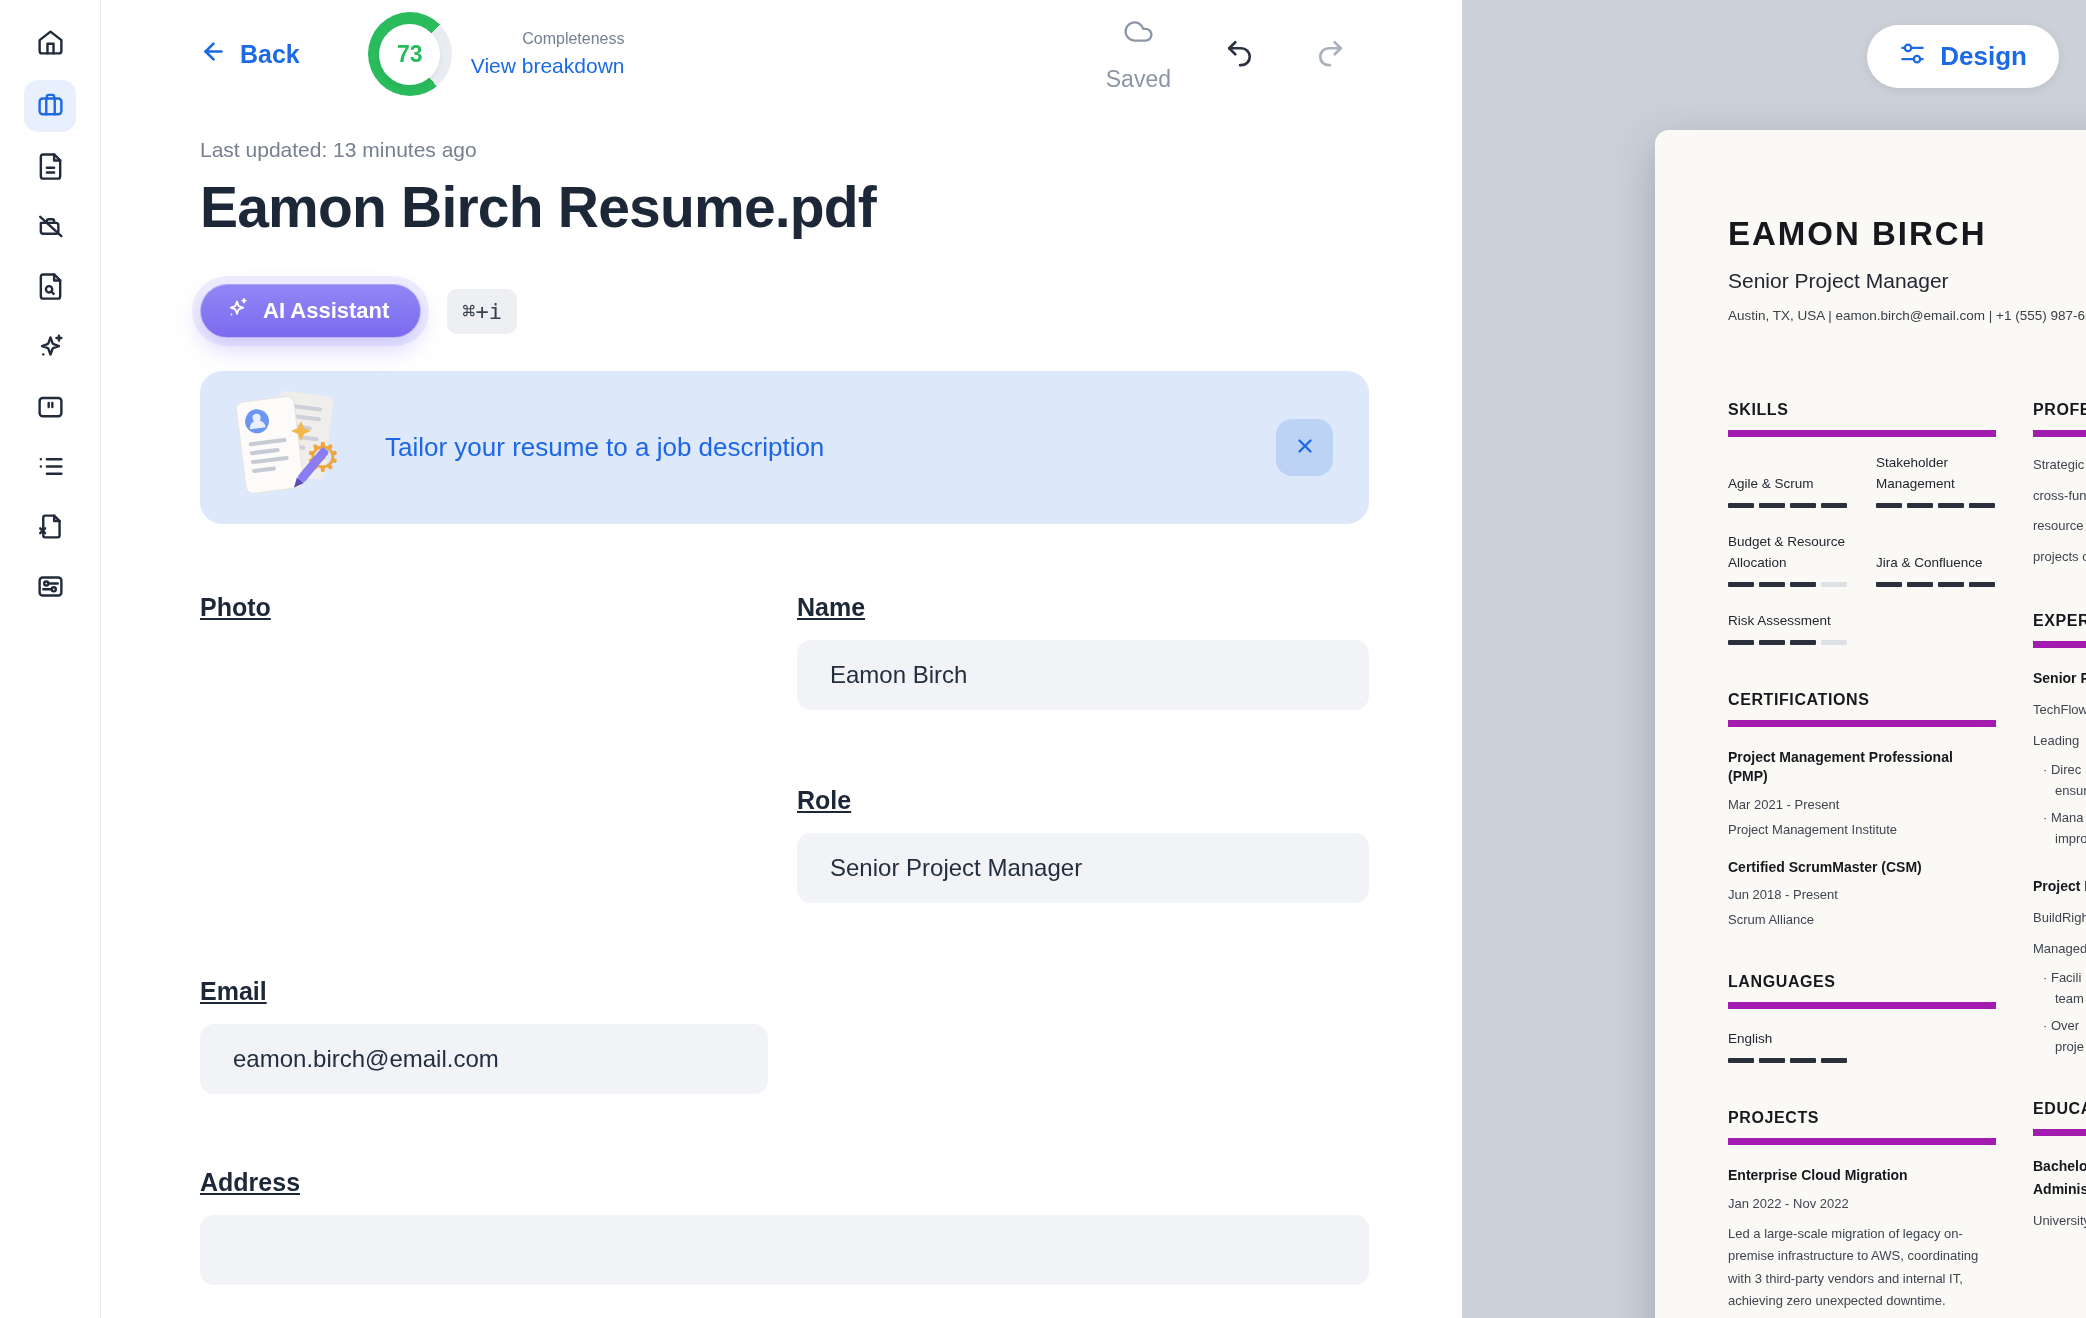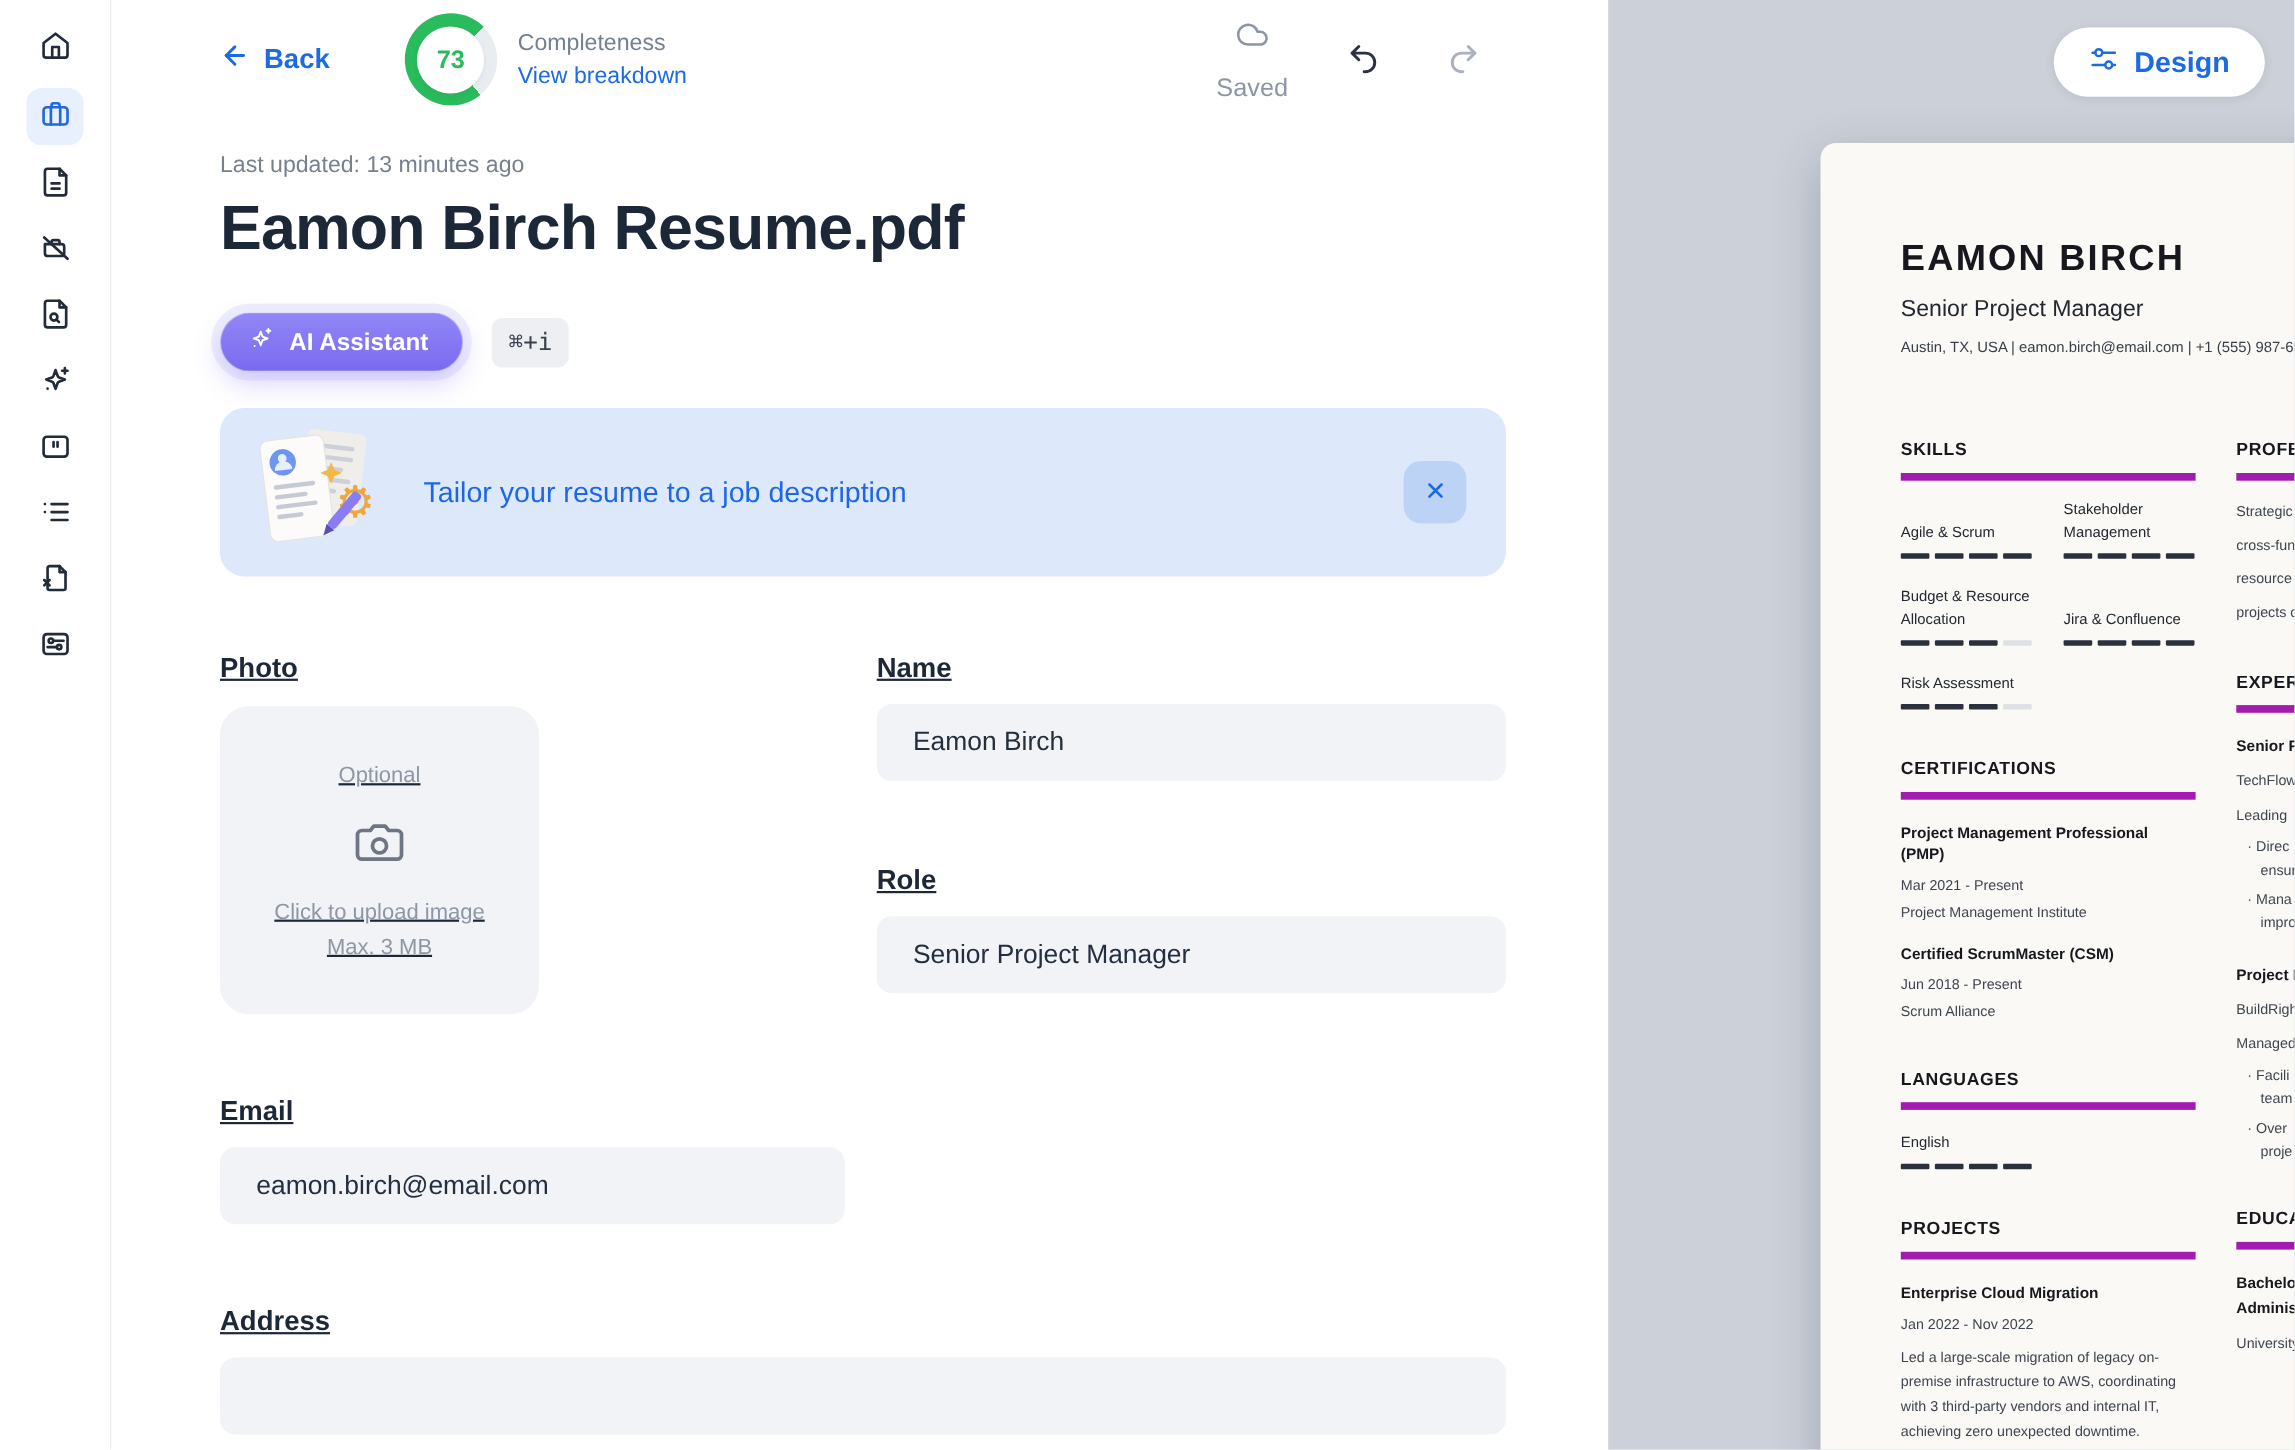--- a/index.html
+++ b/index.html
@@ -22,21 +22,21 @@
   .topbar { display:flex; align-items:center; padding-top:12px; height:96px; }
   .back { display:flex; align-items:center; gap:13px; color:#1d6ae5; font-size:25px; font-weight:700; cursor:pointer; }
   .back svg { width:27px; height:27px; stroke:#1d6ae5; stroke-width:2.4; fill:none; stroke-linecap:round; stroke-linejoin:round; }
   .ring-wrap { margin-left:68px; display:flex; align-items:center; }
   .ring { width:84px; height:84px; border-radius:50%;
     background:conic-gradient(from 45deg, #e9edf2 0 26.5%, #2abb5c 26.5% 100%);
     display:grid; place-items:center; }
   .ring-inner { width:61px; height:61px; border-radius:50%; background:#fff; display:grid; place-items:center;
     font-size:23px; font-weight:700; color:#2abb5c; box-shadow:0 3px 6px rgba(30,40,60,0.06); }
   .comp-labels { margin-left:19px; }
-  .comp-title { font-size:21px; color:#75808f; }
+  .comp-title { font-size:16px; color:#75808f;text-align:right; }
   .comp-link { font-size:21px; color:#1d6ae5; margin-top:6px; cursor:pointer; }
   .save-group { margin-left:auto; margin-right:24px; display:flex; align-items:center; }
   .saved { display:flex; align-items:center; gap:13px; color:#8b95a4; font-size:23px;flex-direction:column; }
   .saved svg { width:31px; height:31px; stroke:#8b95a4; stroke-width:1.8; fill:none; stroke-linecap:round; stroke-linejoin:round; }
   .histbtn { background:none; border:none; cursor:pointer; padding:0; display:flex; }
   .histbtn svg { width:29px; height:29px; fill:none; stroke-width:2.2; stroke-linecap:round; stroke-linejoin:round; }
   .undo { margin-left:54px; } .undo svg { stroke:#2b3342; }
   .redo { margin-left:62px; } .redo svg { stroke:#a9b1bd; }
 
   .last-updated { margin-top:42px; font-size:21px; color:#76808f; }
@@ -275,29 +275,20 @@
           <span><svg viewBox="0 0 24 24" width="22" height="22">
                 <path d="M6 6l12 12M18 6 6 18"></path>
               </svg></span>
         </button>
       </div>
 
       <div class="form">
 
         <div>
           <label class="flabel">Photo</label>
-          <div class="photo-box">
-            <div class="opt">Optional</div>
-            <span><svg viewBox="0 0 24 24" width="48" height="48">
-                  <path d="M14.6 4h-5.2L7.8 6H4a2 2 0 0 0-2 2v9a2 2 0 0 0 2 2h16a2 2 0 0 0 2-2V8a2 2 0 0 0-2-2h-3.8z"></path>
-                  <circle cx="12" cy="13" r="3.2"></circle>
-                </svg></span>
-            <div class="upload-line">Click to upload image</div>
-            <div class="max-line">Max. 3 MB</div>
-          </div>
         </div>
         <div>
           <label class="flabel">Name</label>
           <input class="field" value="Eamon Birch" style="">
           <label class="flabel role-label">Role</label>
           <input class="field" value="Senior Project Manager" style="">
         </div>
 
         <div class="row2">
           <label class="flabel">Email</label>

